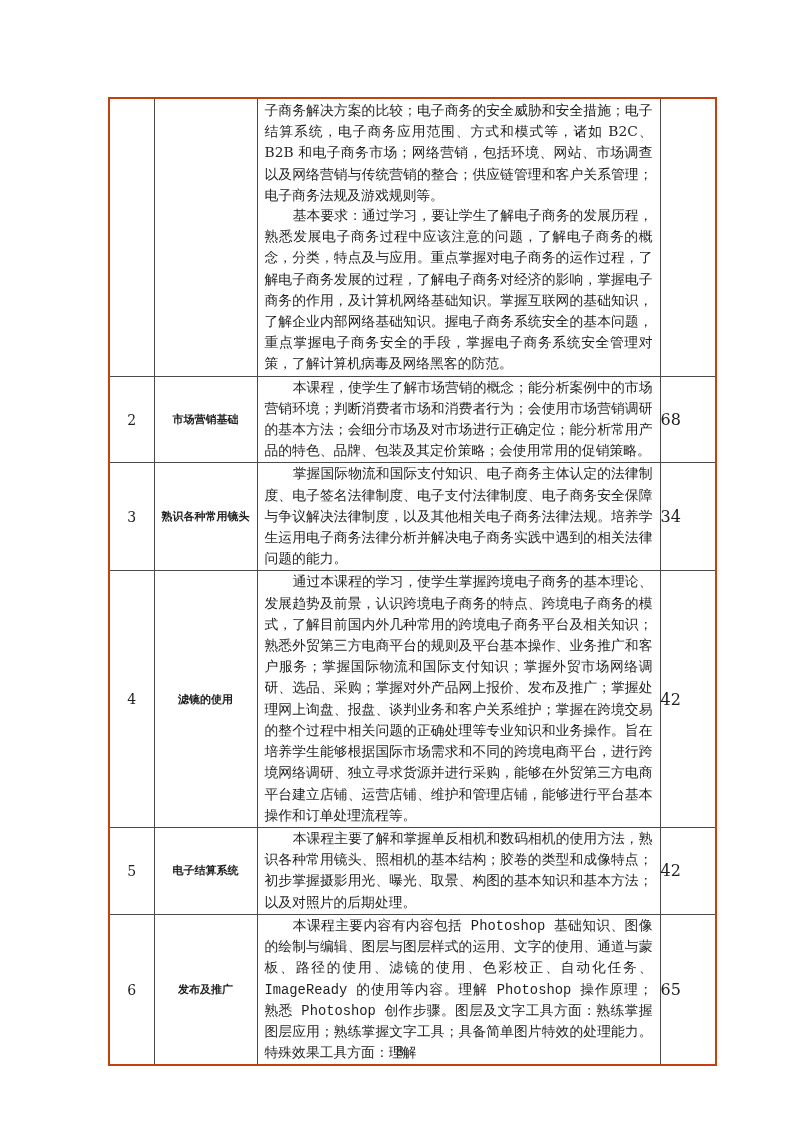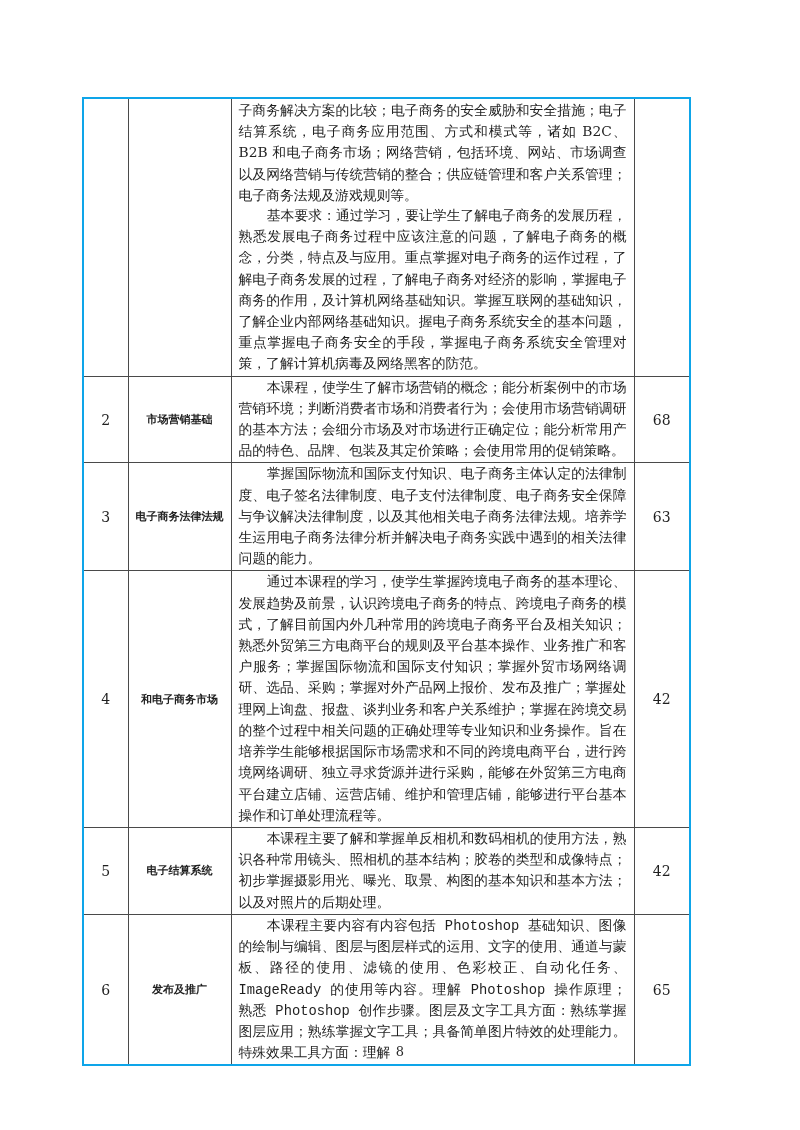--- a/index.html
+++ b/index.html
@@ -11,26 +11,26 @@
     position: relative;
     width: 800px;
     height: 1130px;
     background: #ffffff;
     font-family: "DejaVu Serif", "Liberation Serif", serif;
     color: #1f1f1f;
     overflow: hidden;
   }
   table.course-table {
     position: absolute;
-    left: 82px;
+    left: 108px;
     top: 97px;
     width: 607px;
     border-collapse: collapse;
     table-layout: fixed;
-    border: 2px solid #0ea5e9;
+    border: 2px solid #c2410c;
   }
   table.course-table td {
     border: 1px solid #4a4a4a;
     overflow: hidden;
   }
   tr.r1 { height: 276px; }
   tr.r2 { height: 84px;  }
   tr.r3 { height: 105px; }
   tr.r4 { height: 250px; }
   tr.r5 { height: 87px;  }
@@ -59,23 +59,23 @@
     font-size: 13.8px;
     line-height: 21.2px;
     text-align: justify;
     overflow-wrap: break-word;
   }
   td.col-desc p.indent {
     text-indent: 2.05em;
     font-family: Liberation Mono, monospace;
   }
   td.col-hours {
-    text-align: center;
+    text-align: left;
     vertical-align: middle;
-    font-size: 14px;
+    font-size: 16px;
     padding: 0;
   }
   .page-number {
     position: absolute;
     left: 0;
     top: 1044px;
     width: 800px;
     text-align: center;
     font-size: 13px;
     color: #2b2b2b;
@@ -108,30 +108,30 @@
         <td class="col-num">2</td>
         <td class="col-name">市场营销基础</td>
         <td class="col-desc">
           <p class="indent">本课程，使学生了解市场营销的概念；能分析案例中的市场营销环境；判断消费者市场和消费者行为；会使用市场营销调研的基本方法；会细分市场及对市场进行正确定位；能分析常用产品的特色、品牌、包装及其定价策略；会使用常用的促销策略。</p>
         </td>
         <td class="col-hours">68</td>
       </tr>
 
       <tr class="r3">
         <td class="col-num">3</td>
-        <td class="col-name">电子商务法律法规</td>
+        <td class="col-name">熟识各种常用镜头</td>
         <td class="col-desc">
           <p class="indent">掌握国际物流和国际支付知识、电子商务主体认定的法律制度、电子签名法律制度、电子支付法律制度、电子商务安全保障与争议解决法律制度，以及其他相关电子商务法律法规。培养学生运用电子商务法律分析并解决电子商务实践中遇到的相关法律问题的能力。</p>
         </td>
-        <td class="col-hours">63</td>
+        <td class="col-hours">34</td>
       </tr>
 
       <tr class="r4">
         <td class="col-num">4</td>
-        <td class="col-name">和电子商务市场</td>
+        <td class="col-name">滤镜的使用</td>
         <td class="col-desc">
           <p class="indent">通过本课程的学习，使学生掌握跨境电子商务的基本理论、发展趋势及前景，认识跨境电子商务的特点、跨境电子商务的模式，了解目前国内外几种常用的跨境电子商务平台及相关知识；熟悉外贸第三方电商平台的规则及平台基本操作、业务推广和客户服务；掌握国际物流和国际支付知识；掌握外贸市场网络调研、选品、采购；掌握对外产品网上报价、发布及推广；掌握处理网上询盘、报盘、谈判业务和客户关系维护；掌握在跨境交易的整个过程中相关问题的正确处理等专业知识和业务操作。旨在培养学生能够根据国际市场需求和不同的跨境电商平台，进行跨境网络调研、独立寻求货源并进行采购，能够在外贸第三方电商平台建立店铺、运营店铺、维护和管理店铺，能够进行平台基本操作和订单处理流程等。</p>
         </td>
         <td class="col-hours">42</td>
       </tr>
 
       <tr class="r5">
         <td class="col-num">5</td>
         <td class="col-name">电子结算系统</td>
         <td class="col-desc">

